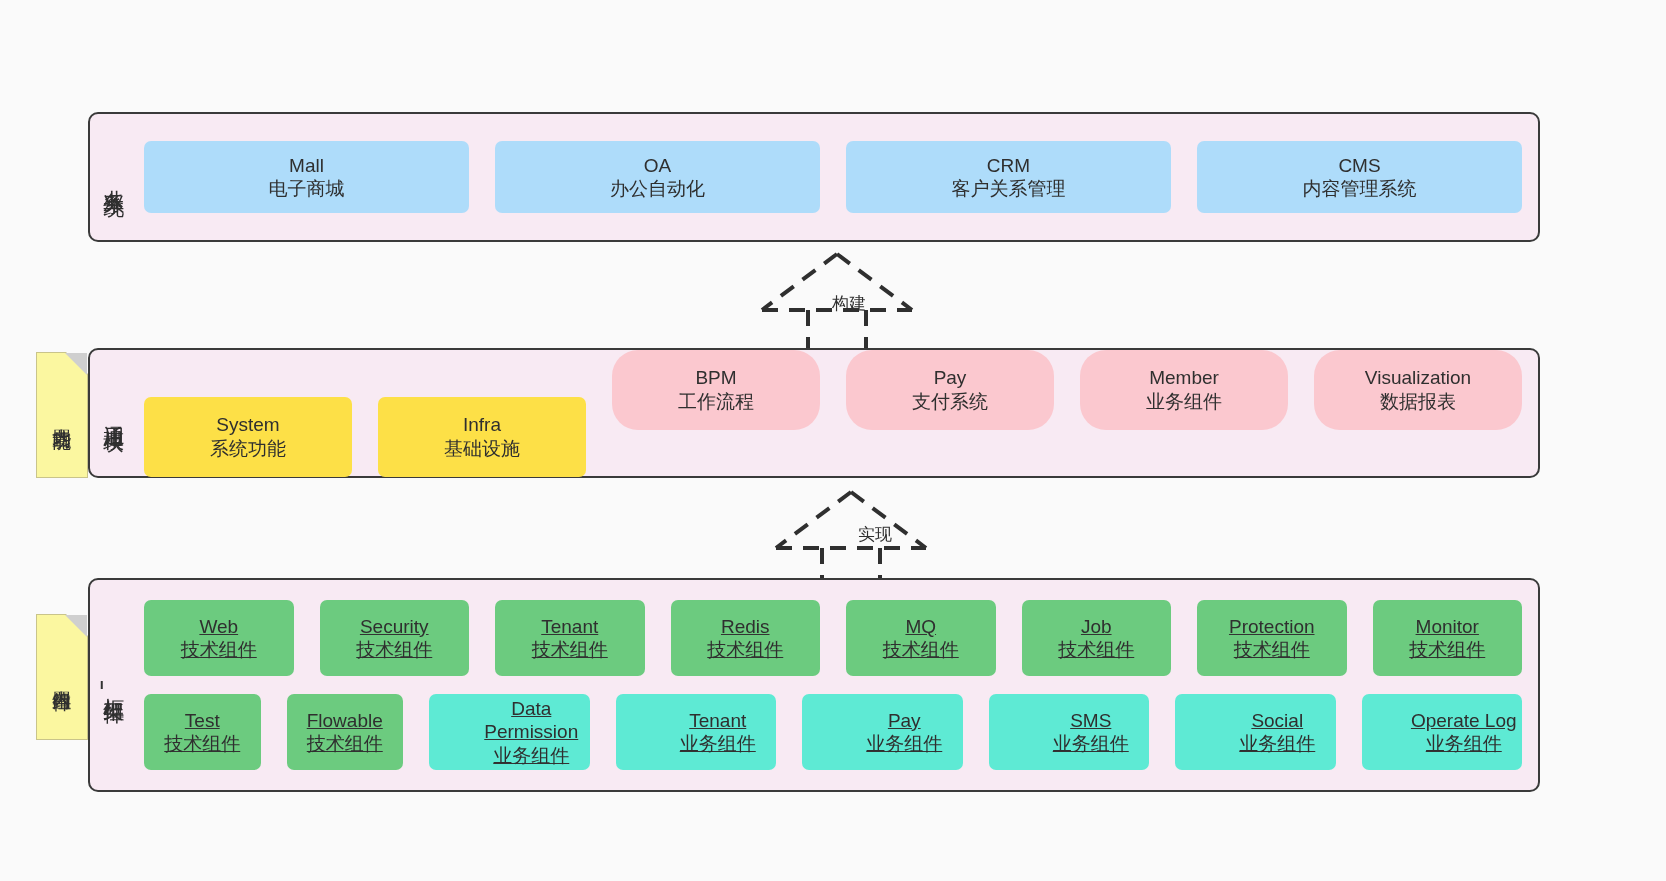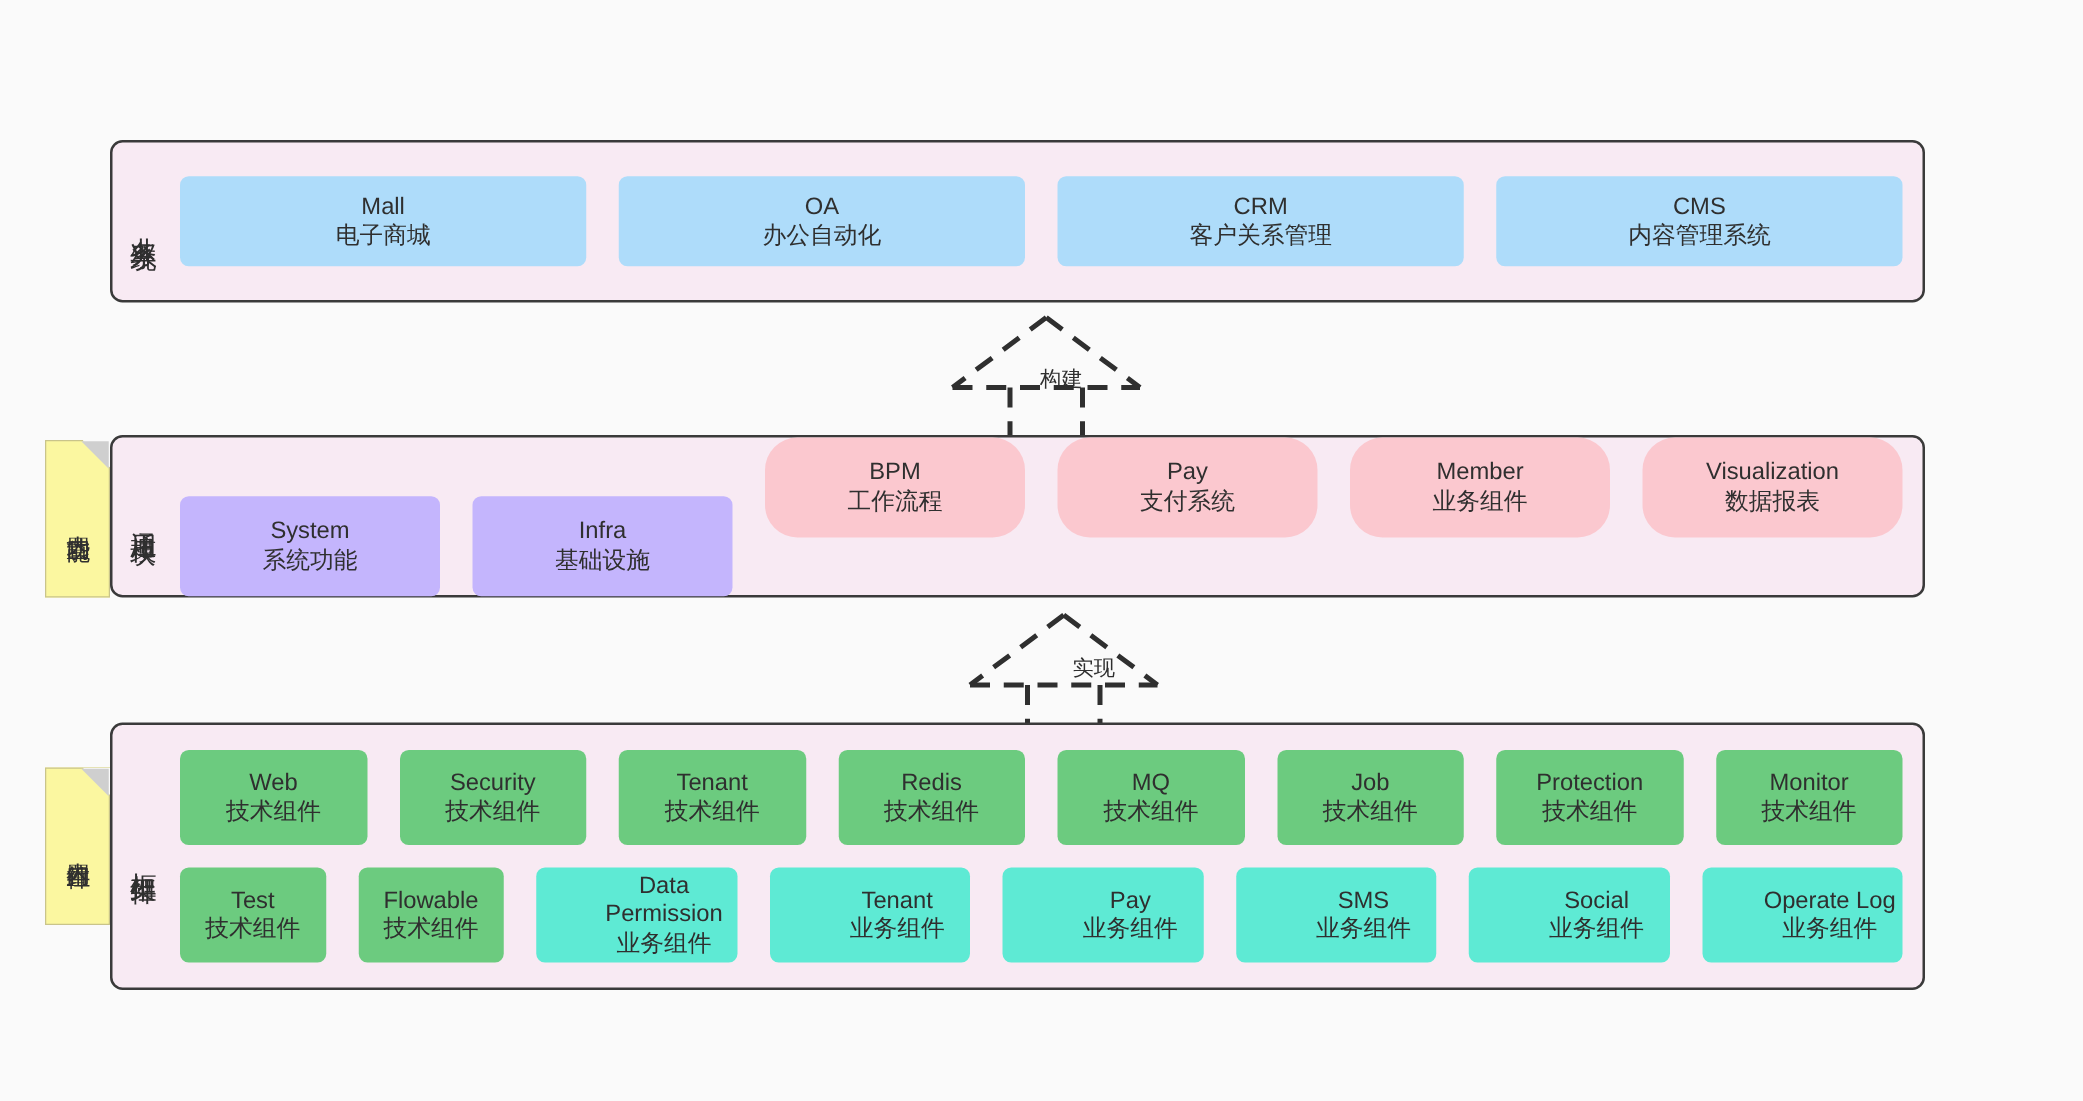--- a/index.html
+++ b/index.html
@@ -73,33 +73,33 @@
     color: #2f2f2f;
     padding: 6px 4px;
     box-sizing: border-box;
     user-select: none;
   }
   .cell .en { display: block; }
   .cell .cn { display: block; }
 
   
   .c-blue        { background: #aedcfa; }
-  .c-red         { background: #c4b5fd; margin-top: 47px; }
+  .c-red         { background: #fde047; margin-top: 47px; }
   .c-pink        { background: #fbc8cf; border-radius: 26px; }
   .c-green       { background: #6ccb7f; }
   .c-lightgreen  { background: #5eead4; padding-left: 48px; }
 
   
   #layer-business { left: 88px;  top: 112px; width: 1452px; height: 130px; }
   #layer-business .cell { height: 72px; }
 
   #layer-modules  { left: 88px;  top: 348px; width: 1452px; height: 130px; }
   #layer-modules .cell { height: 80px; }
 
-  #layer-framework{ left: 88px;  top: 578px; width: 1452px; height: 214px; }
+  #layer-framework{ left: 88px;  top: 578px; width: 1452px; height: 214px; text-decoration: underline; }
   #layer-framework .cell { height: 76px; }
 
   
   .note {
     position: absolute;
     width: 52px;
     background: #fbf7a0;
     border: 1px solid #c9c48a;
     box-sizing: border-box;
     display: flex;

